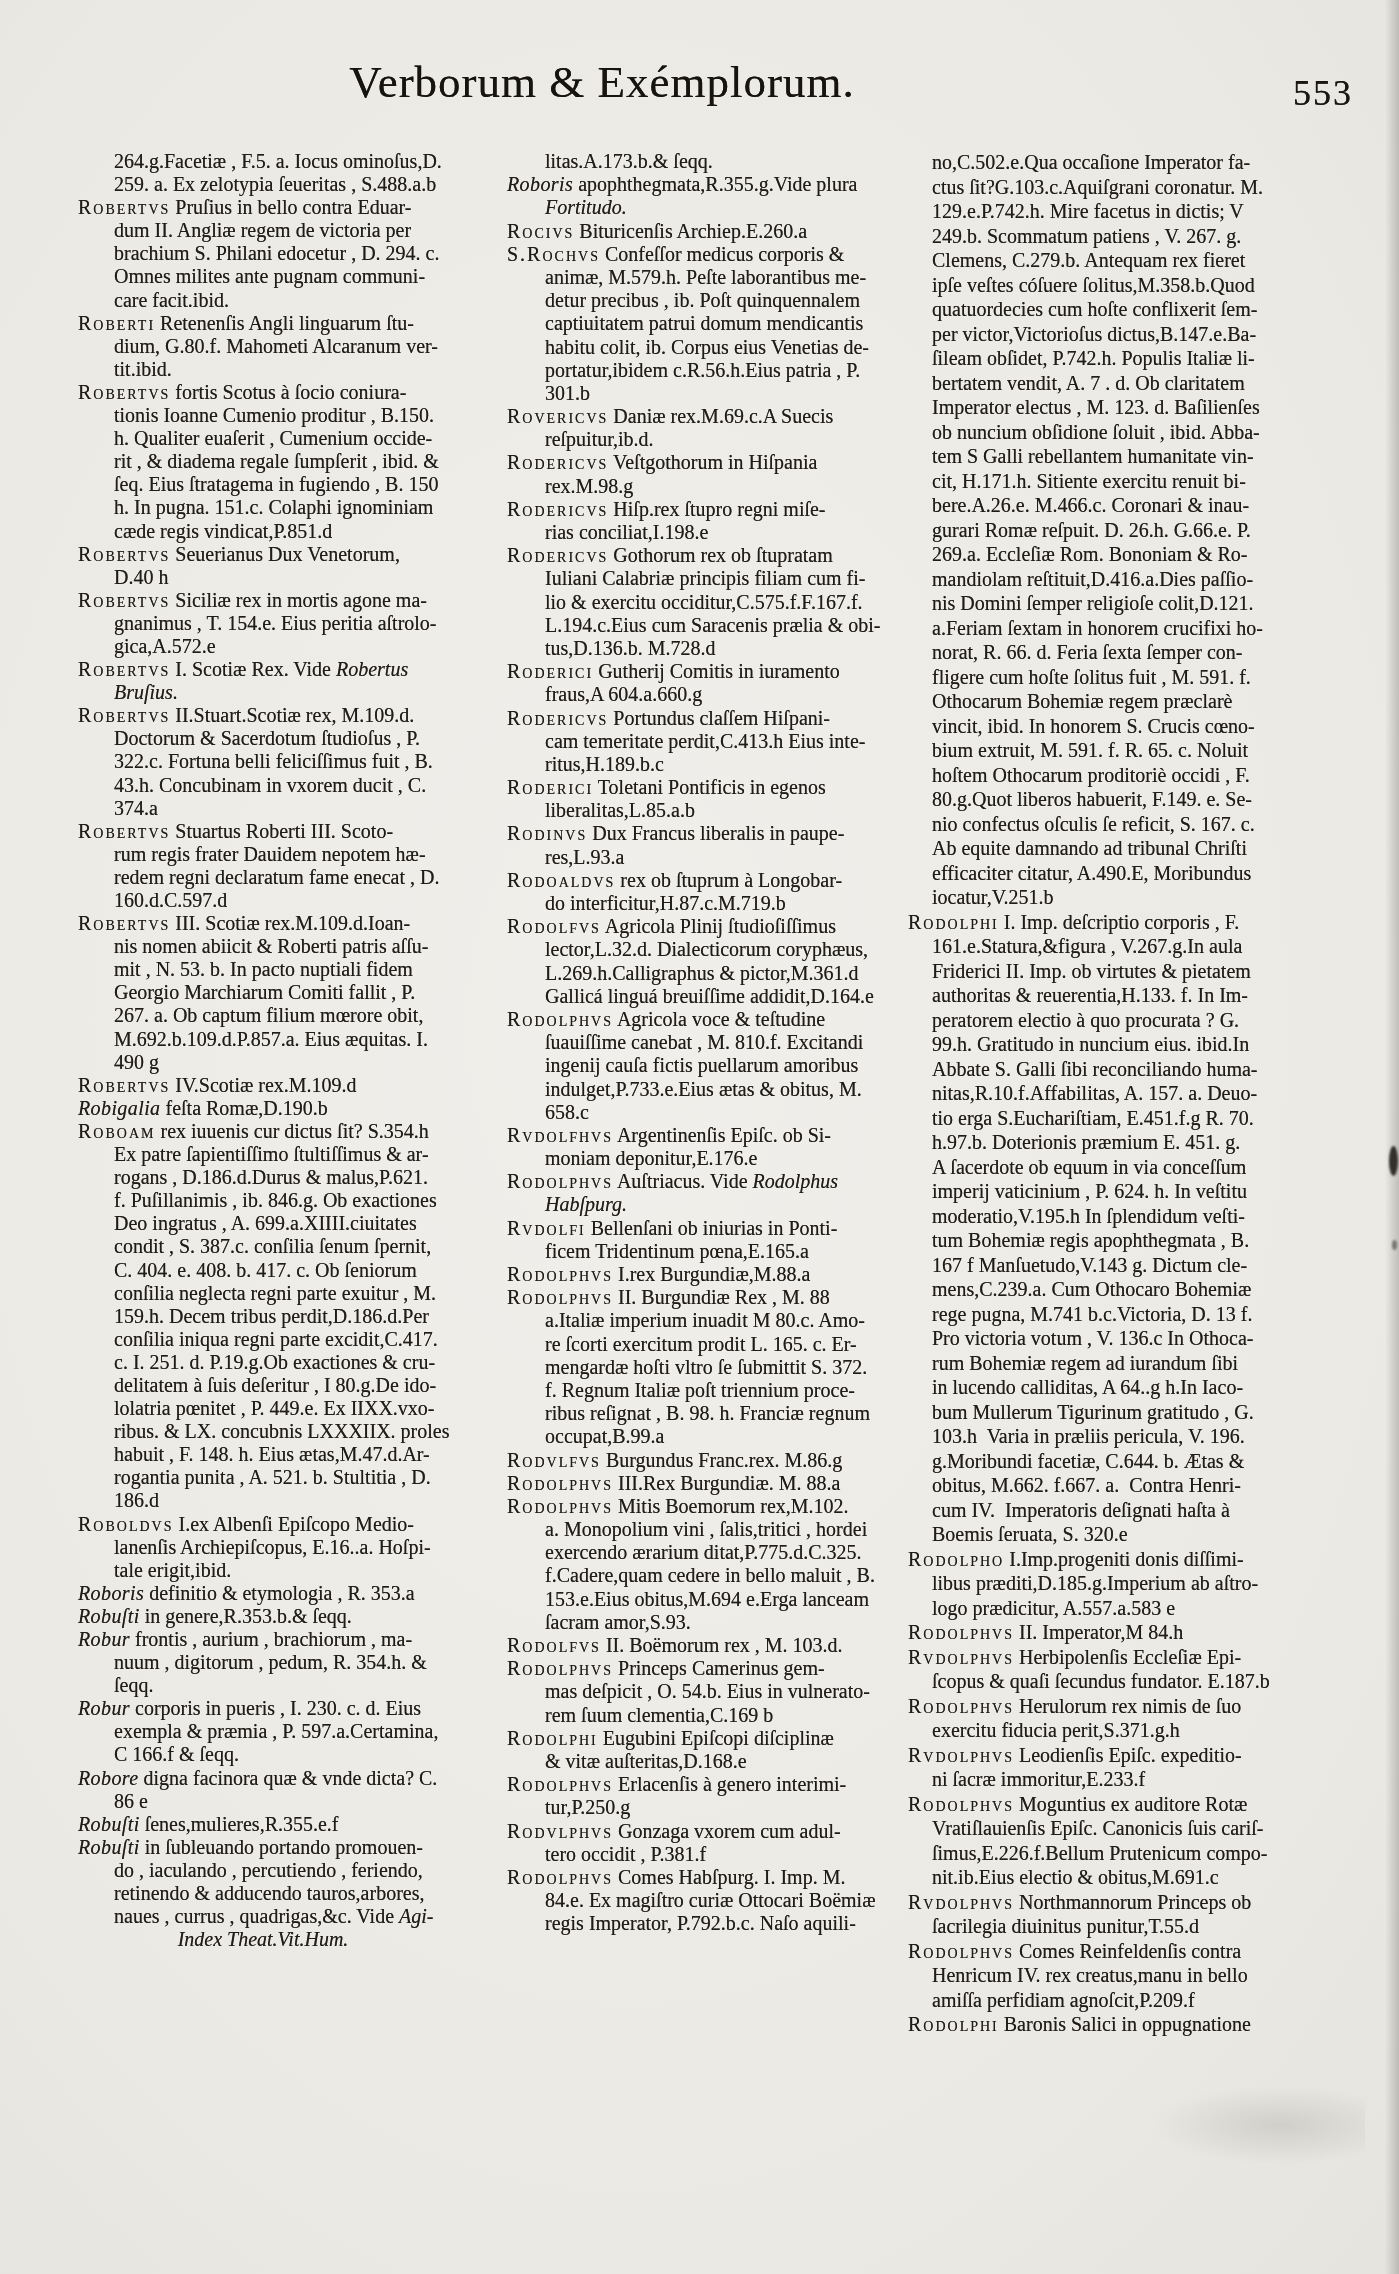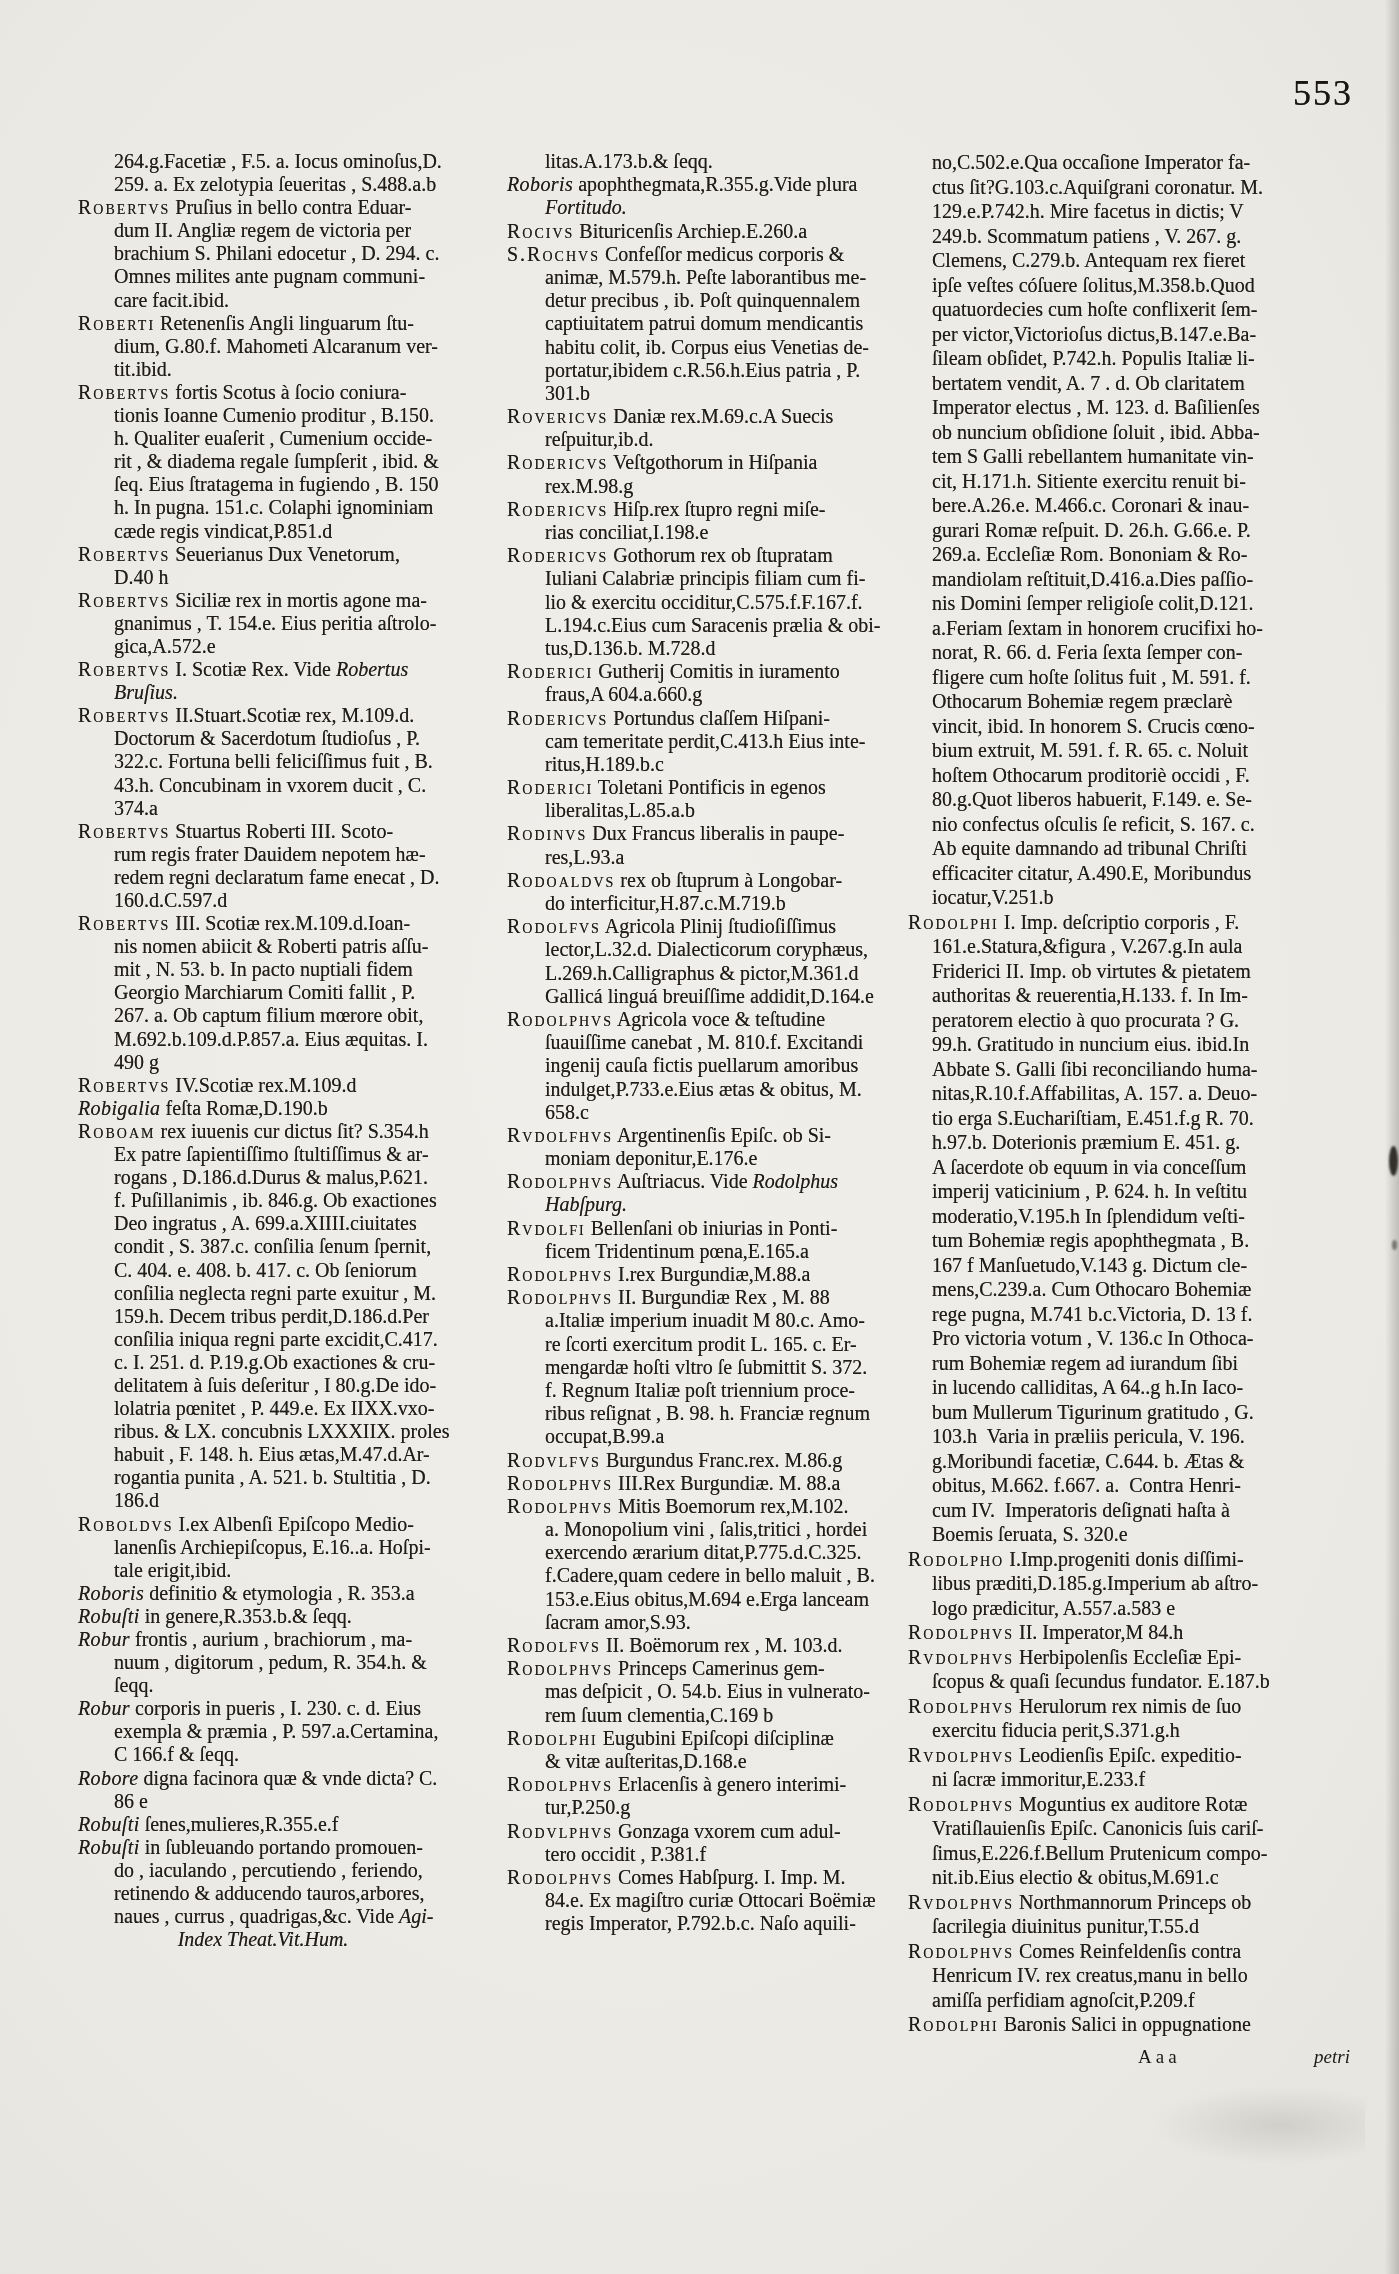--- a/index.html
+++ b/index.html
@@ -57,20 +57,21 @@
 </style>
 </head>
 <body>
 
 <div class="page">
   <div class="edge-shadow"></div>
   <div class="blot b1"></div>
   <div class="blot b2"></div>
   <div class="smudge"></div>
 
+  <div class="running-title">Verborum &amp; Exémplorum.</div>
   <div class="folio">553</div>
 
   <div class="col col1">
       <div class="line i1">264.g.Facetiæ , F.5. a. Iocus ominoſus,D.</div>
       <div class="line i1">259. a. Ex zelotypia ſeueritas , S.488.a.b</div>
       <div class="line i0"><span class="h-sc">Robertvs</span> Pruſius in bello contra Eduar-</div>
       <div class="line i1">dum II. Angliæ regem de victoria per</div>
       <div class="line i1">brachium S. Philani edocetur , D. 294. c.</div>
       <div class="line i1">Omnes milites ante pugnam communi-</div>
       <div class="line i1">care facit.ibid.</div>
@@ -298,17 +299,13 @@
       <div class="line i1">ſimus,E.226.f.Bellum Prutenicum compo-</div>
       <div class="line i1">nit.ib.Eius electio &amp; obitus,M.691.c</div>
       <div class="line i0"><span class="h-sc">Rvdolphvs</span> Northmannorum Princeps ob</div>
       <div class="line i1">ſacrilegia diuinitus punitur,T.55.d</div>
       <div class="line i0"><span class="h-sc">Rodolphvs</span> Comes Reinfeldenſis contra</div>
       <div class="line i1">Henricum IV. rex creatus,manu in bello</div>
       <div class="line i1">amiſſa perfidiam agnoſcit,P.209.f</div>
       <div class="line i0"><span class="h-sc">Rodolphi</span> Baronis Salici in oppugnatione</div>
     </div>
 
-  <div class="footer-row">
-    <span class="signature">Aaa</span>
-    <span class="catchword">petri</span>
-  </div>
 </div>
 
 </body></html>

